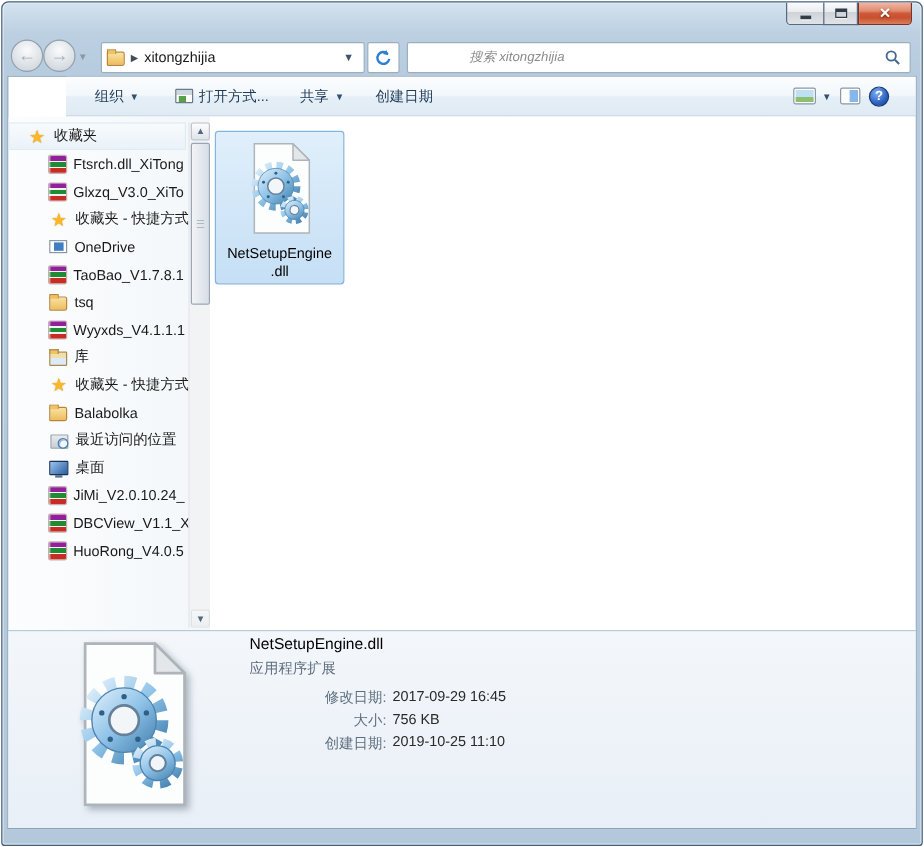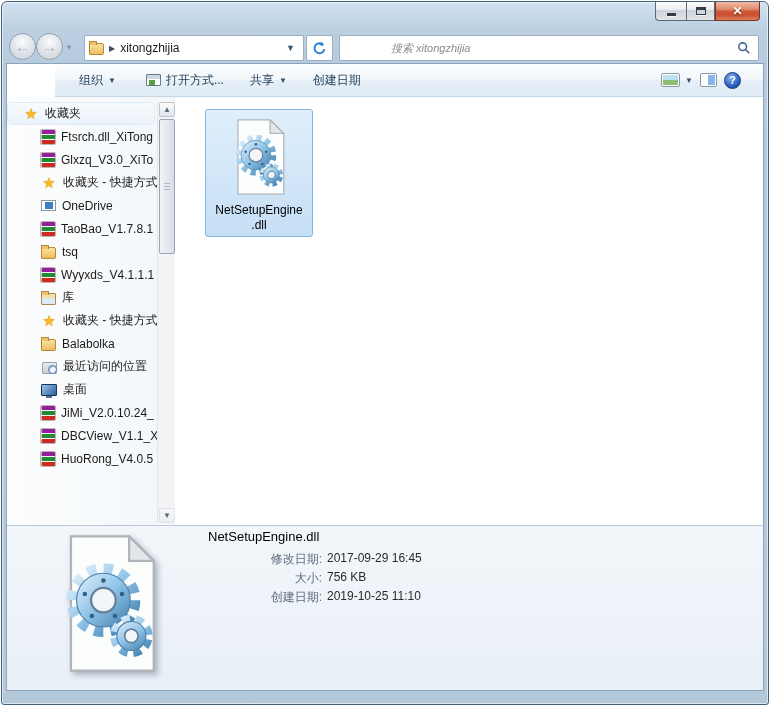--- a/index.html
+++ b/index.html
@@ -70,21 +70,21 @@
   .icon-help{ width:17px; height:17px; border-radius:50%; border:1px solid #173b76;
     background:radial-gradient(circle at 38% 30%, #7fb0f0, #2d62c0 60%, #163c85);
     color:#fff; font-size:11px; font-weight:bold; display:flex; align-items:center; justify-content:center; }
 
   
   .content{ flex:1; display:flex; overflow:hidden; }
   .sidebar{ width:168px; flex:none; position:relative;
     background:linear-gradient(90deg,#fcfdfe,#f3f7fa); padding-top:5px; }
   .trow{ height:23px; display:flex; align-items:center; gap:6px; padding-left:34px; font-size:12px; color:#1a1a1a; white-space:nowrap; overflow:hidden; }
   .trow.header{ padding-left:15px;
-    background:linear-gradient(180deg,#f8fbfd,#eaf2f9); border:1px solid #e0ebf4; border-radius:5px; width:148px; }
+    background:linear-gradient(180deg,#f8fbfd,#eaf2f9); border:1px solid #e0ebf4; border-radius:0; width:148px; }
   .ticon{ flex:none; display:inline-flex; align-items:center; justify-content:center; width:16px; height:16px; position:relative;}
 
   .i-star::before{ content:"★"; font-size:15px; color:#fcb827; text-shadow:0 0 1px #c77f12; }
   .i-rar{ width:14px; height:14px; border-radius:1px;
     background:linear-gradient(180deg,#93209b 0 4px,#f2f2f2 4px 5px,#1f8c33 5px 9px,#f2f2f2 9px 10px,#c92c22 10px 14px);
     box-shadow:inset 1px 0 0 rgba(255,255,255,.6), 0 0 0 1px rgba(90,40,40,.35);}
   .i-folder{ width:15px; height:12px; margin-top:2px; border:1px solid #b8863a; border-radius:1px 2px 2px 1px;
     background:linear-gradient(180deg,#f8e3a2,#eebd5e); position:relative;}
   .i-folder::before{ content:""; position:absolute; left:-1px; top:-3px; width:6px; height:3px;
     background:#eec267; border:1px solid #b8863a; border-bottom:none; border-radius:1px 1px 0 0;}
@@ -108,21 +108,21 @@
   .sb-btn{ position:absolute; left:1px; width:16px; height:15px; display:flex; align-items:center; justify-content:center;
     font-size:8px; color:#55697d; background:linear-gradient(180deg,#fdfdfd,#dfe4e9); border:1px solid #bcc4cc; border-radius:2px;}
   .sb-btn.up{ top:0; } .sb-btn.down{ bottom:0; background:linear-gradient(180deg,#f6f7f8,#eceef1); border-color:#dfe3e7;}
   .sb-thumb{ position:absolute; left:1px; top:17px; width:16px; height:135px;
     border:1px solid #98a6b5; border-radius:2px;
     background:linear-gradient(90deg,#f2f4f6,#d7dee6); }
   .sb-thumb::after{ content:""; position:absolute; left:4px; right:4px; top:50%; margin-top:-4px; height:7px;
     background:repeating-linear-gradient(180deg,#aeb9c4 0 1px,transparent 1px 3px);}
 
   .main{ flex:1; background:#fff; position:relative; }
-  .filetile{ position:absolute; left:30px; top:12px; width:108px; height:128px;
+  .filetile{ position:absolute; left:4px; top:12px; width:108px; height:128px;
     border:1px solid #84b5dc; border-radius:3px;
     background:linear-gradient(180deg,#e0effb,#c5dff5); text-align:center; padding-top:8px; }
   .filetile .fname{ font-size:12px; color:#000; line-height:15px; margin-top:3px;}
 
   
   .details{ height:165px; flex:none; border-top:1px solid #b7c9db; position:relative;
     background:linear-gradient(180deg,#f3f7fb,#e9eff7); }
   .bigicon{ position:absolute; left:46px; top:7px; filter:drop-shadow(3px 3px 3px rgba(40,60,80,.35)); }
   .dtext{ position:absolute; left:201px; top:3px; }
   .d-filename{ font-size:13px; color:#000; }
@@ -344,20 +344,21 @@
         <circle cx="61.6" cy="54.6" r="2" fill="#2e5f86"></circle>
         <g transform="rotate(12 70 92)">
           <circle cx="70" cy="92" r="15" fill="none" stroke="url(#g2)" stroke-width="8" stroke-dasharray="6.8 5"></circle>
           <circle cx="70" cy="92" r="13" fill="url(#g2)" stroke="#4d83ad"></circle>
           <circle cx="70" cy="92" r="6" fill="#f3f6f8" stroke="#65809a" stroke-width="1.5"></circle>
         </g>
       </svg>
 
       <div class="dtext">
         <div class="d-filename">NetSetupEngine.dll</div>
+        <div class="d-type">应用程序扩展</div>
         <div class="d-fields">
           <div class="d-row">
             <span class="d-label">修改日期:</span>
             <span class="d-value">2017-09-29 16:45</span>
           </div>
           <div class="d-row">
             <span class="d-label">大小:</span>
             <span class="d-value">756 KB</span>
           </div>
           <div class="d-row">

